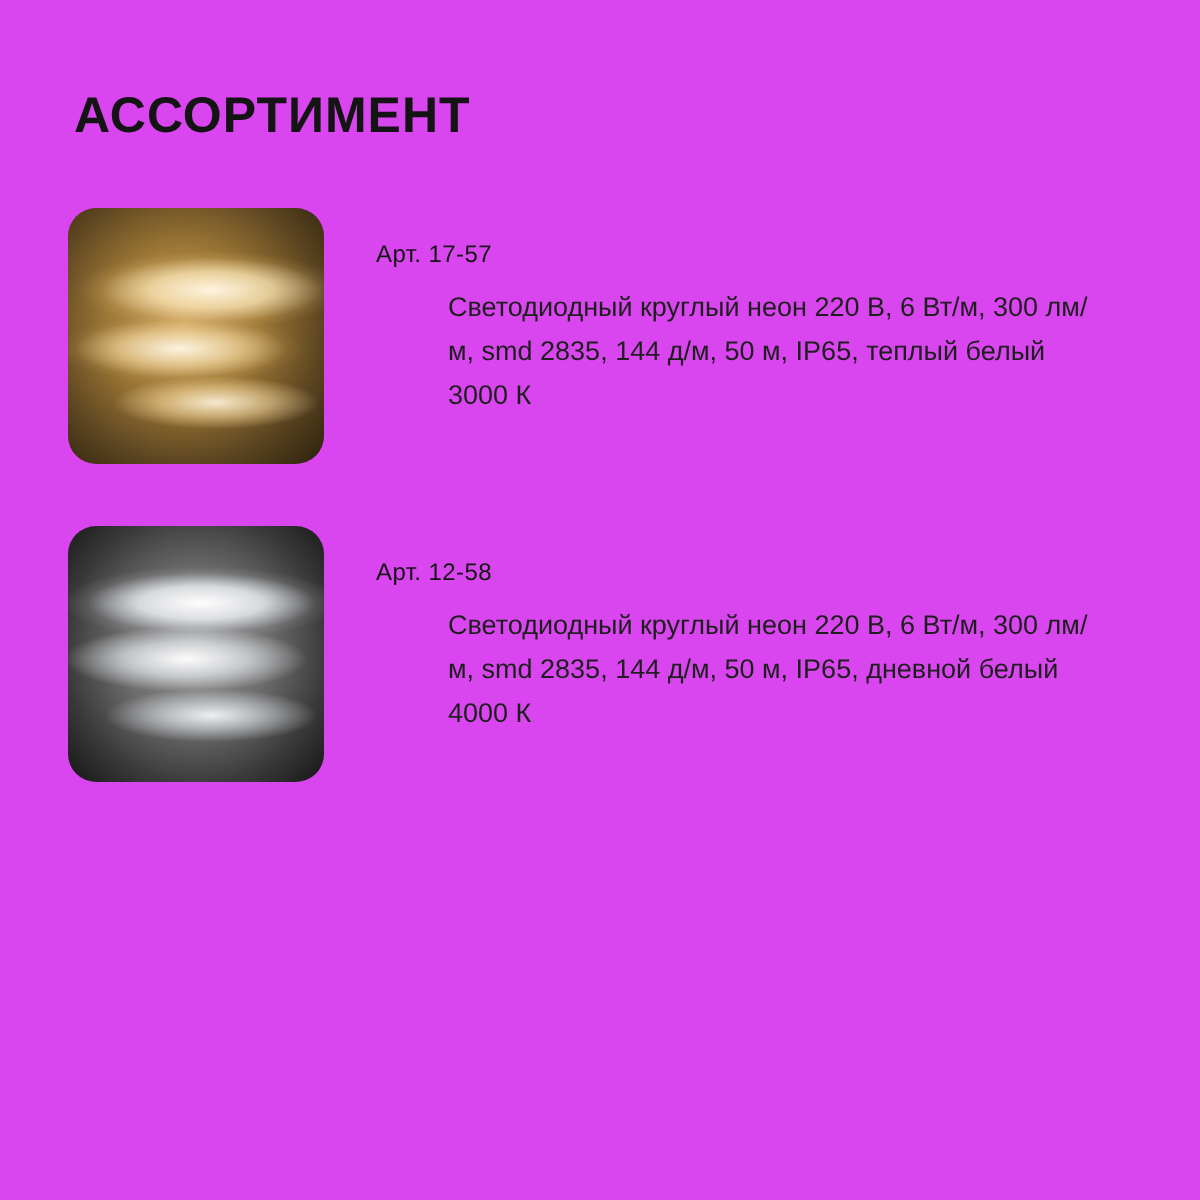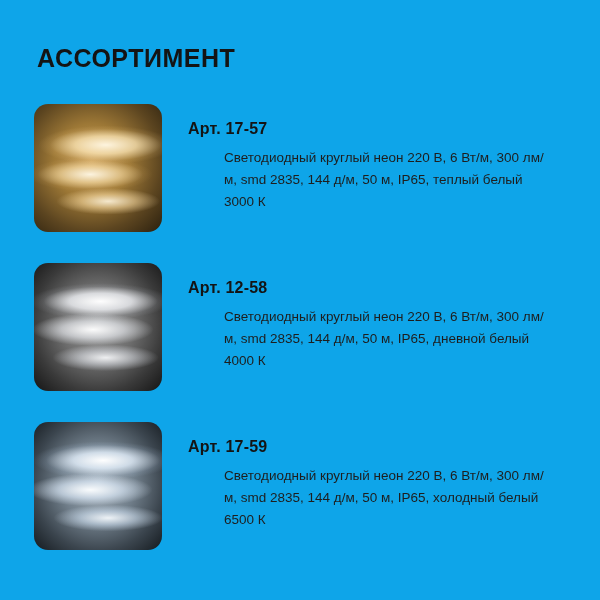--- a/index.html
+++ b/index.html
@@ -7,21 +7,21 @@
     width: 600px;
     height: 600px;
     background: #ffffff;
     font-family: "Liberation Sans", sans-serif;
     color: #1c1c1c;
   }
   .page {
     width: 600px;
     height: 600px;
     position: relative;
-    background: #0ea5e9;
+    background: #d946ef;
     padding: 40px 34px 0 34px;
   }
   .page-title {
     font-size: 25px;
     font-weight: bold;
     letter-spacing: 0.5px;
     color: #141414;
     margin: 4px 0 0 3px;
   }
   .items {
@@ -74,22 +74,22 @@
   .thumb-cold .neon {
     background:
       radial-gradient(ellipse 92px 25px at 54% 30%, rgba(255,255,255,0.99) 0%, rgba(228,240,252,0.8) 32%, rgba(190,214,240,0.14) 62%, rgba(0,0,0,0) 76%),
       radial-gradient(ellipse 84px 22px at 44% 53%, rgba(252,254,255,0.97) 0%, rgba(222,236,251,0.65) 38%, rgba(0,0,0,0) 74%),
       radial-gradient(ellipse 74px 18px at 58% 75%, rgba(248,252,255,0.92) 0%, rgba(216,233,250,0.55) 38%, rgba(0,0,0,0) 74%);
   }
   .info {
     padding-top: 16px;
   }
   .art-code {
-    font-size: 16px;
-    font-weight: bold;
+    font-size: 12px;
+    font-weight: normal;
     color: #141414;
     margin-bottom: 9px;
     letter-spacing: 0.2px;
   }
   .desc {
     font-size: 13.5px;
     line-height: 1.63;
     color: #1e1e1e;
     max-width: 330px;
     margin-left: 36px;
@@ -117,24 +117,15 @@
     <div class="item">
       <div class="thumb thumb-day">
         <div class="neon"></div>
       </div>
       <div class="info">
         <div class="art-code">Арт. 12-58</div>
         <div class="desc">Светодиодный круглый неон 220 В, 6 Вт/м, 300 лм/м, smd 2835, 144 д/м, 50 м, IP65, дневной белый 4000 К</div>
       </div>
     </div>
 
-    <div class="item">
-      <div class="thumb thumb-cold">
-        <div class="neon"></div>
-      </div>
-      <div class="info">
-        <div class="art-code">Арт. 17-59</div>
-        <div class="desc">Светодиодный круглый неон 220 В, 6 Вт/м, 300 лм/м, smd 2835, 144 д/м, 50 м, IP65, холодный белый 6500 К</div>
-      </div>
-    </div>
 
   </div>
 </div>
 
 </body></html>

